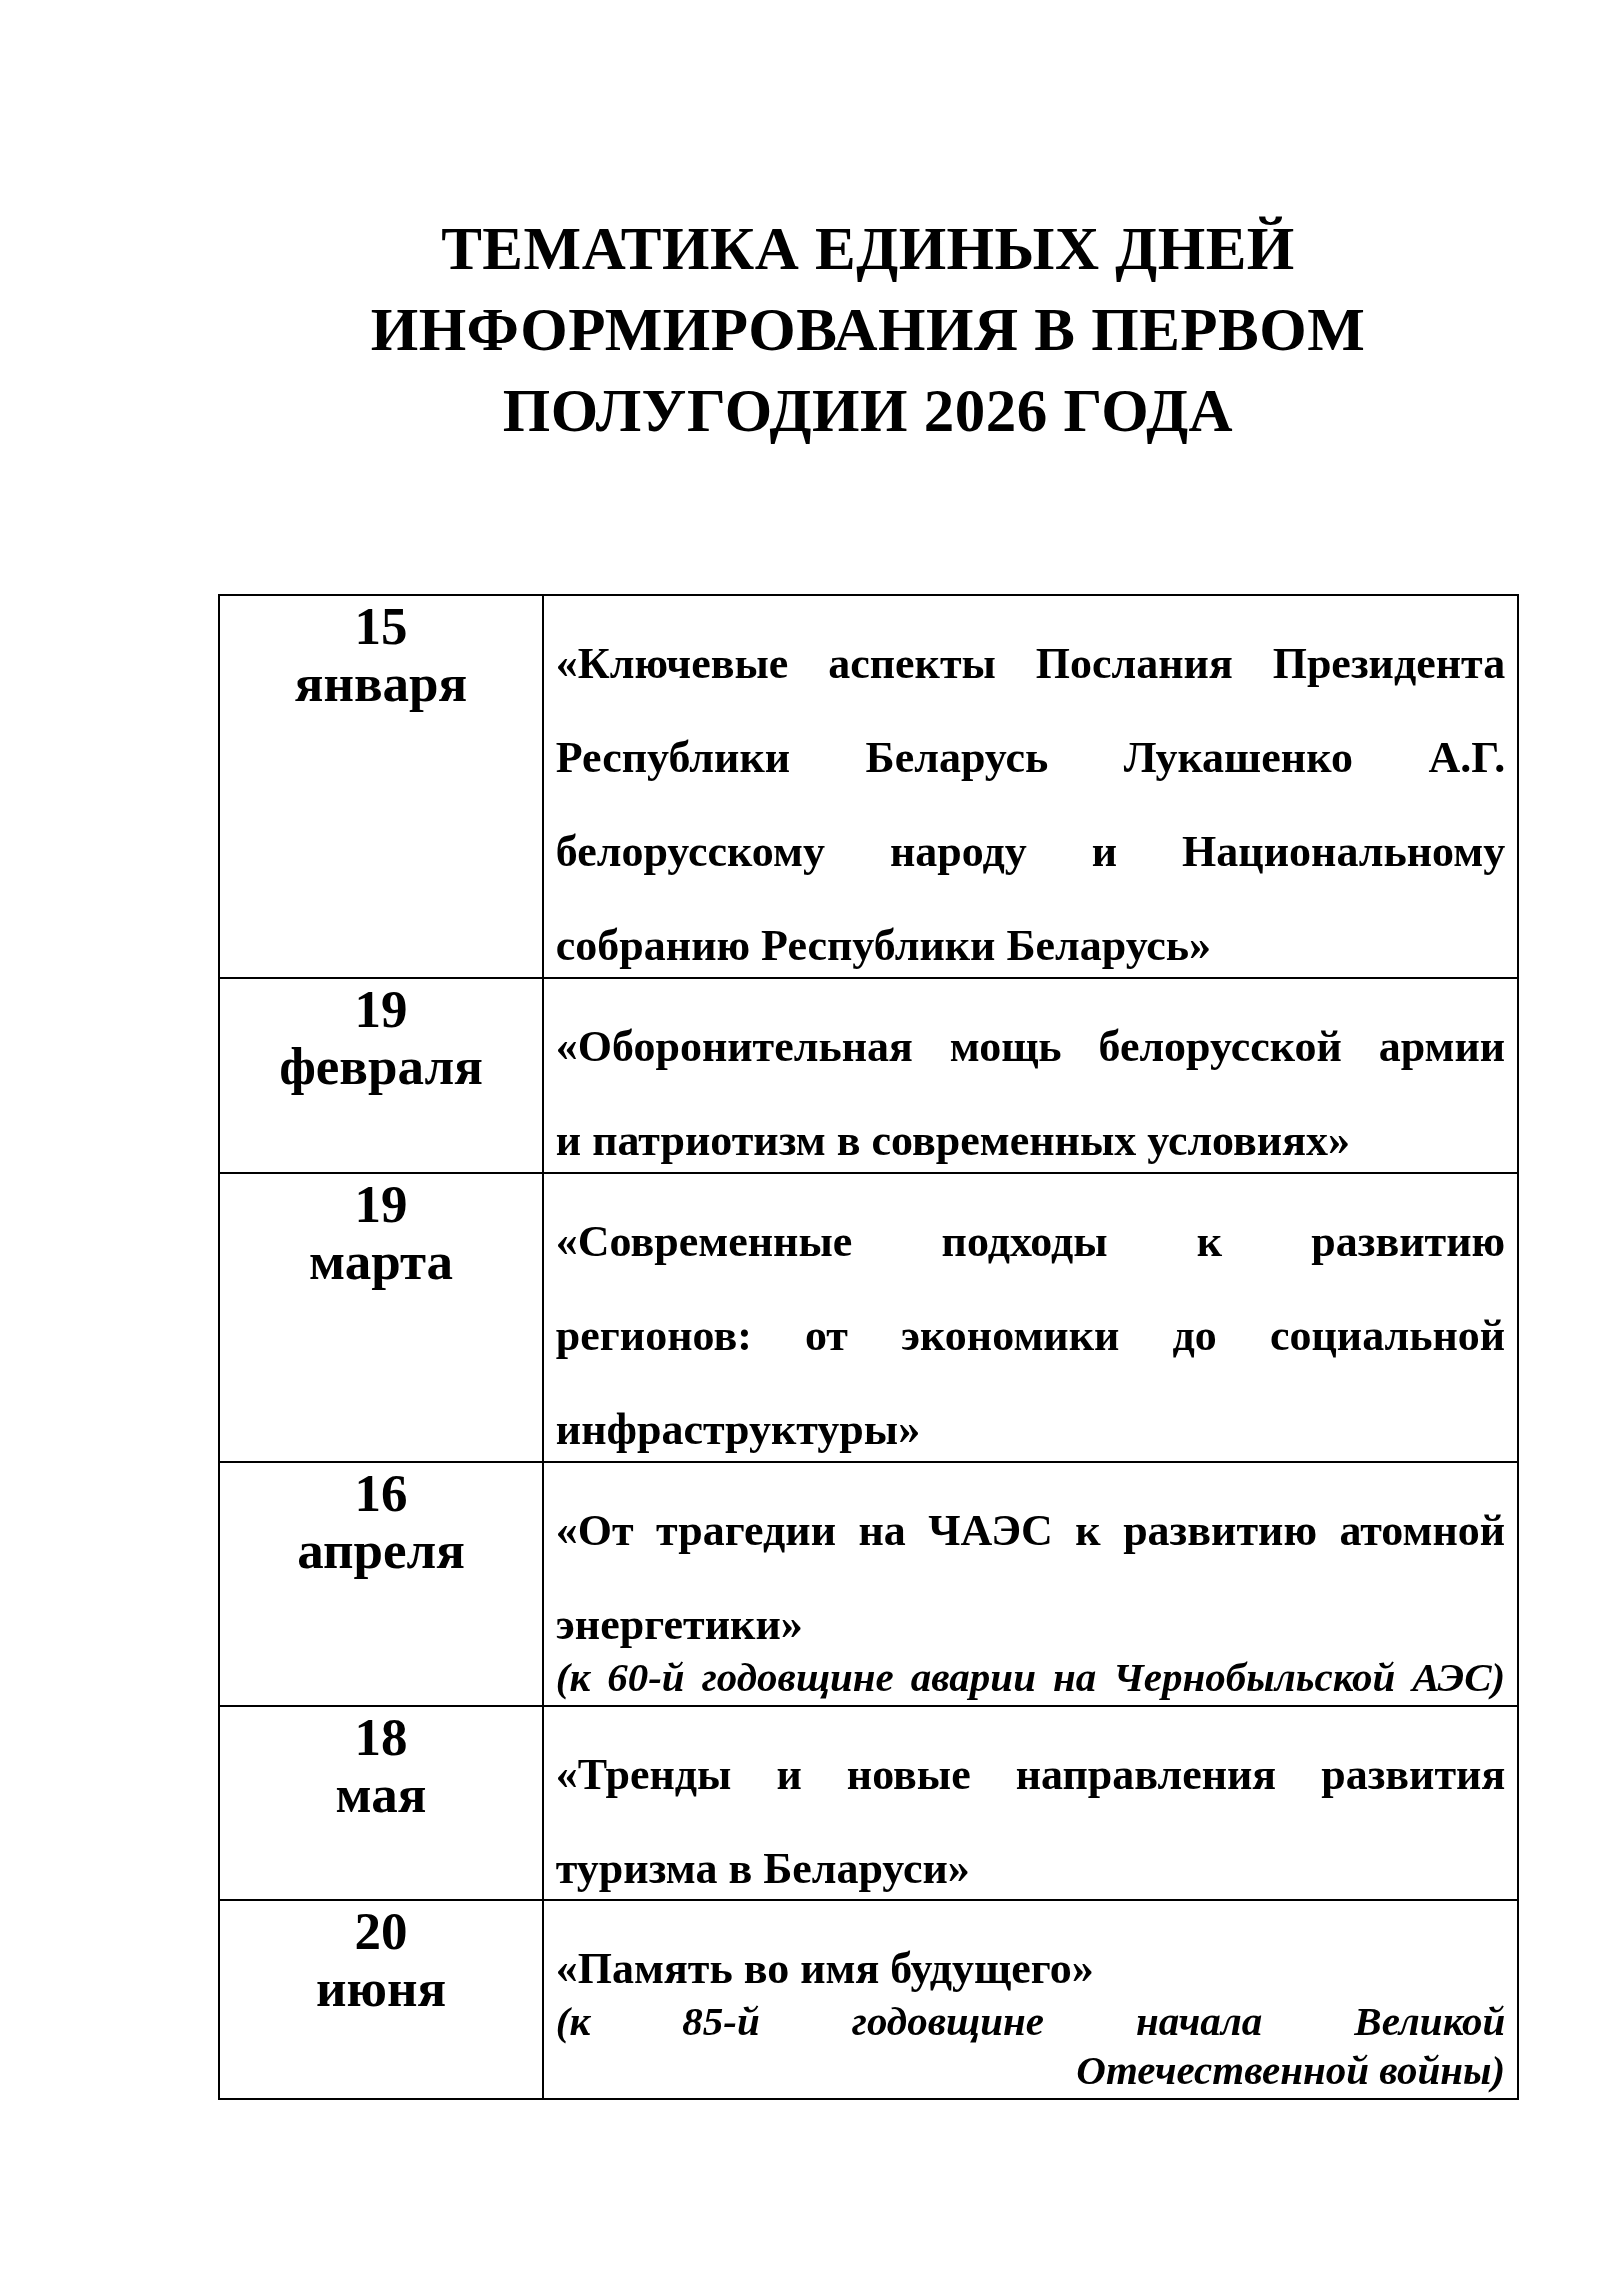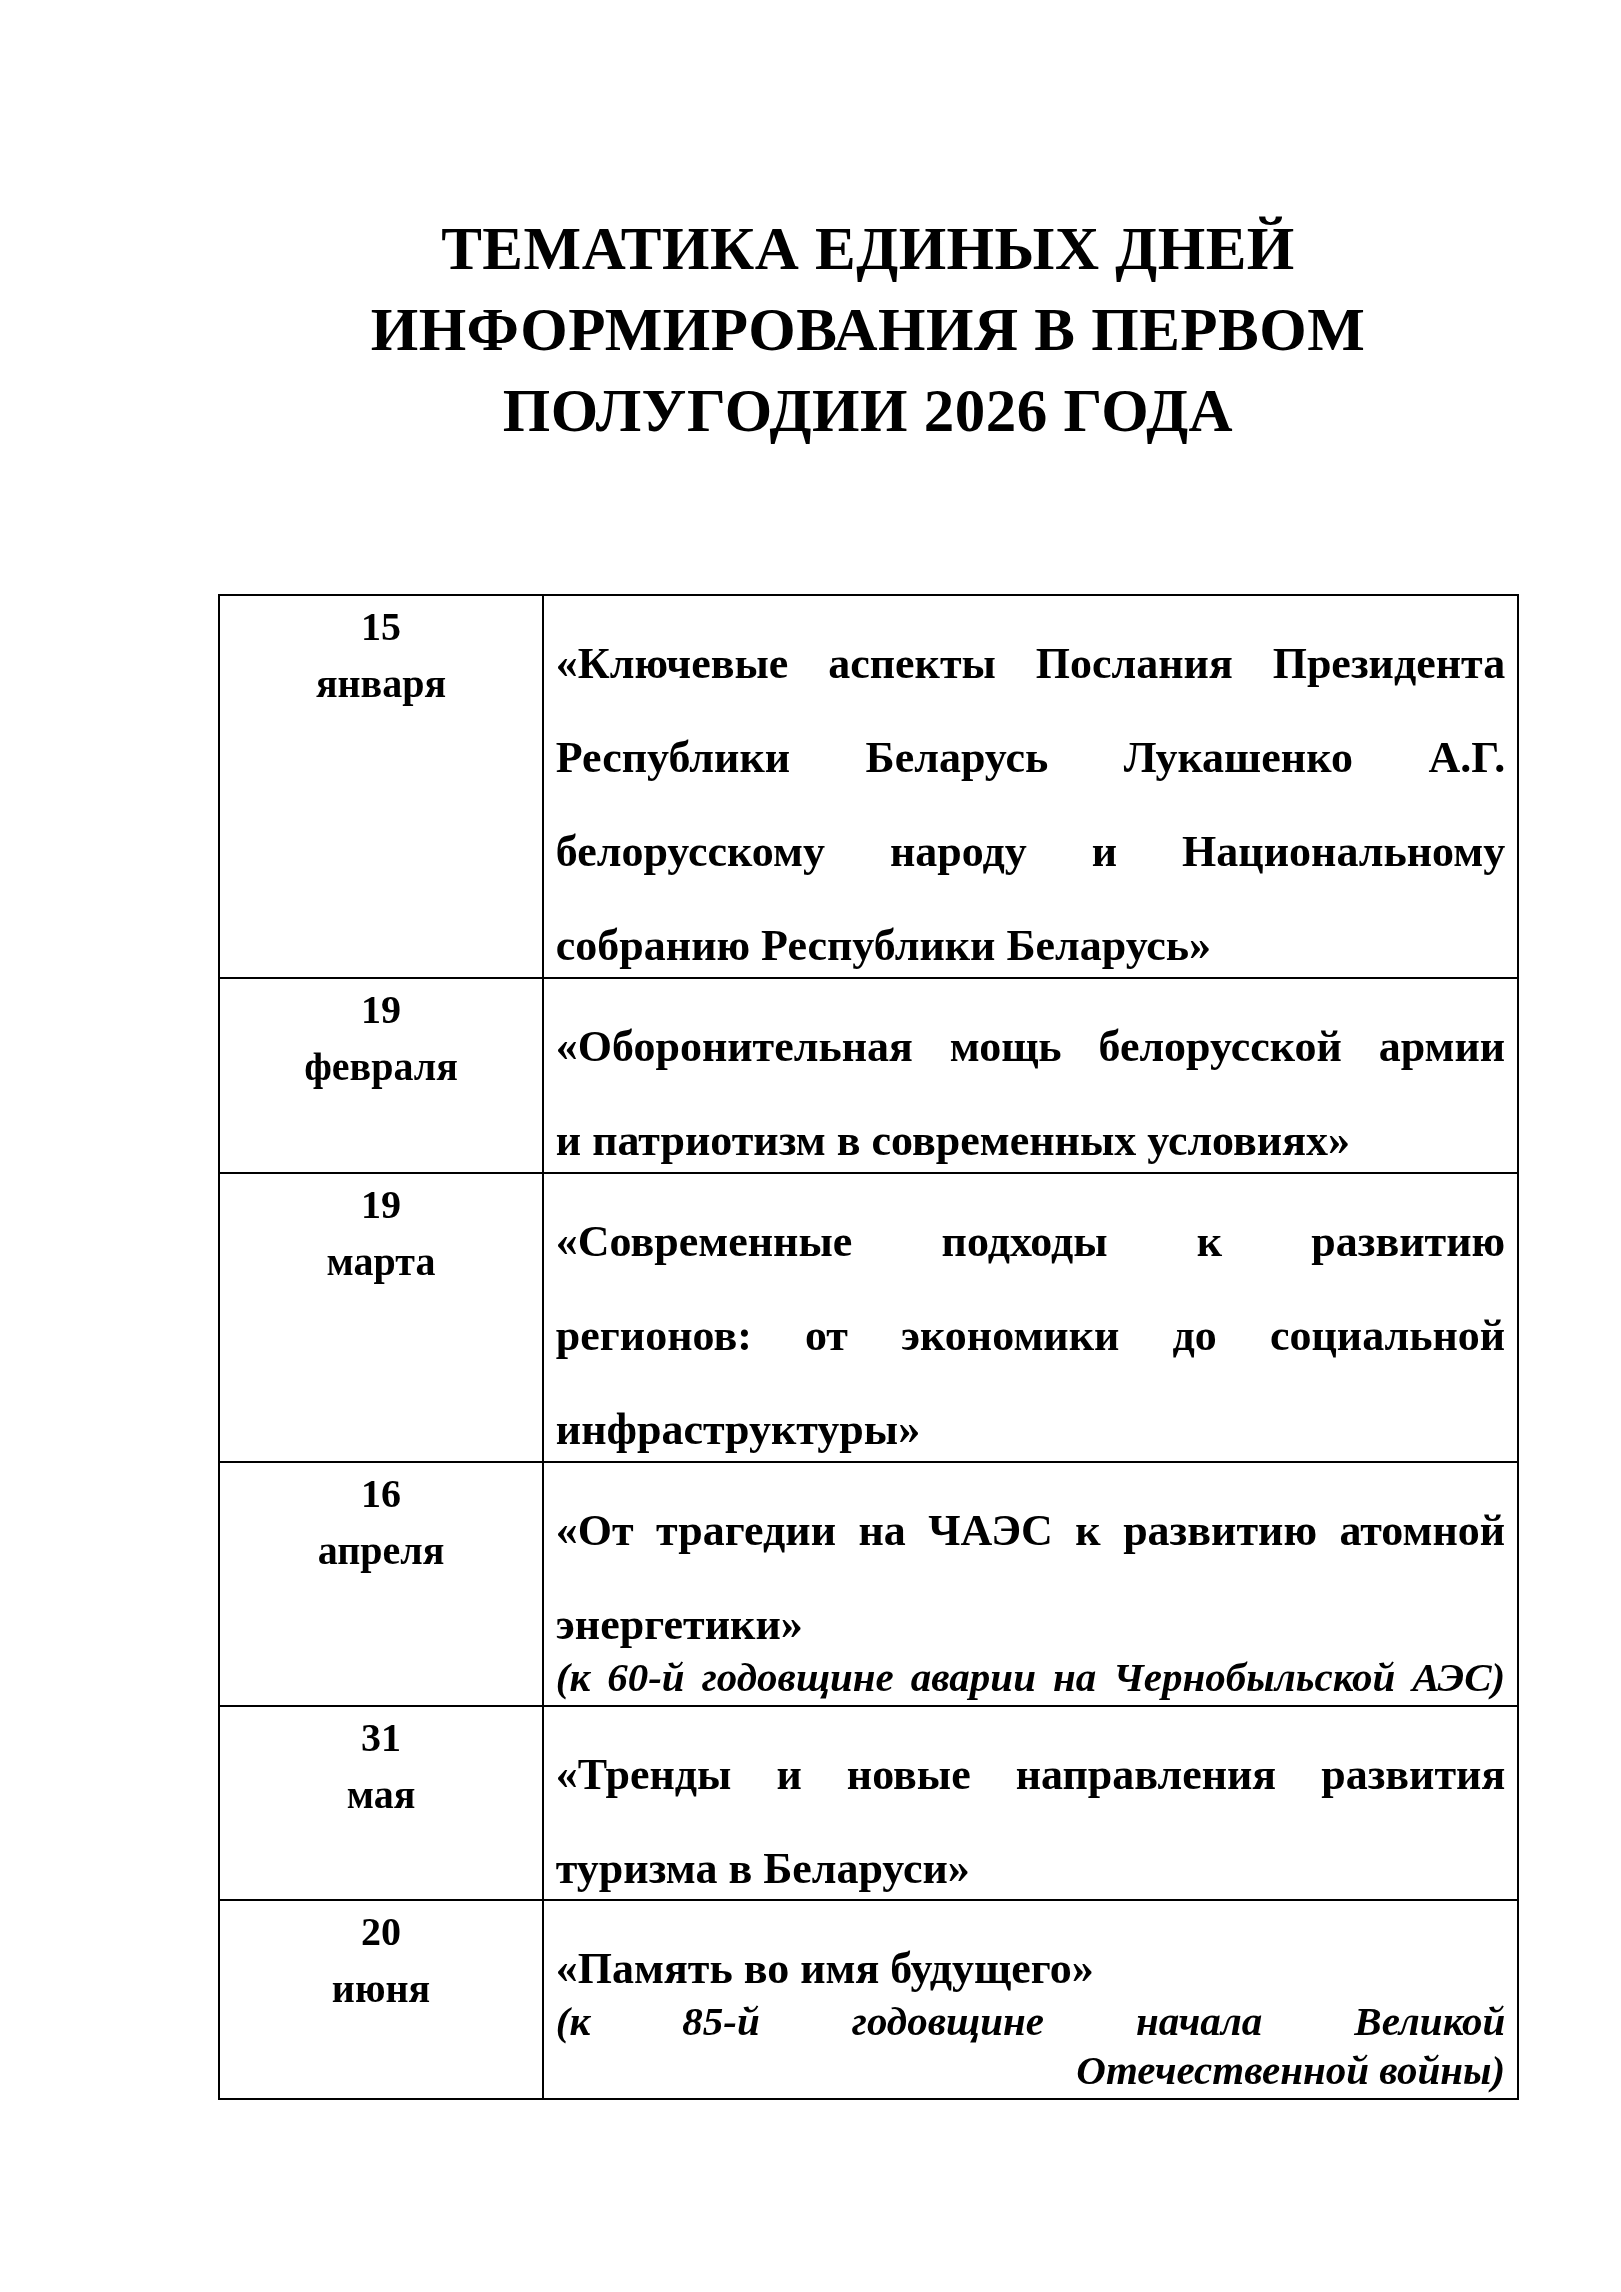--- a/index.html
+++ b/index.html
@@ -37,21 +37,21 @@
   }
   table.schedule td {
     border: 2px solid #000000;
     vertical-align: top;
     padding: 2px 11.8px 2.9px 11.8px;
   }
   td.date {
     text-align: center;
     padding-left: 3.9px;
     padding-right: 3.9px;
-    font-size: 40px;
+    font-size: 53px;
     line-height: 57px;
   }
   .tl {
     font-size: 44px;
     line-height: 57px;
     text-align: left;
     margin-top: 37px;
   }
   .nl {
     font-style: italic;
@@ -125,21 +125,21 @@
         </td>
         <td class="topic">
           <div class="tl j">«От трагедии на ЧАЭС к развитию атомной</div>
           <div class="tl">энергетики»</div>
           <div class="nl j">(к 60-й годовщине аварии на Чернобыльской АЭС)</div>
         </td>
       </tr>
 
       <tr>
         <td class="date">
-          <div>31</div>
+          <div>18</div>
           <div>мая</div>
         </td>
         <td class="topic">
           <div class="tl j">«Тренды и новые направления развития</div>
           <div class="tl">туризма в Беларуси»</div>
         </td>
       </tr>
 
       <tr>
         <td class="date">

